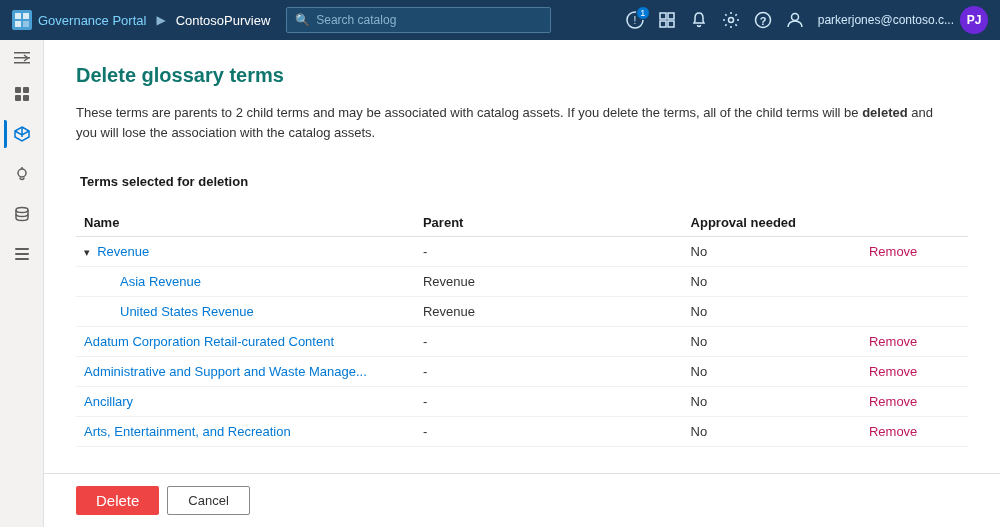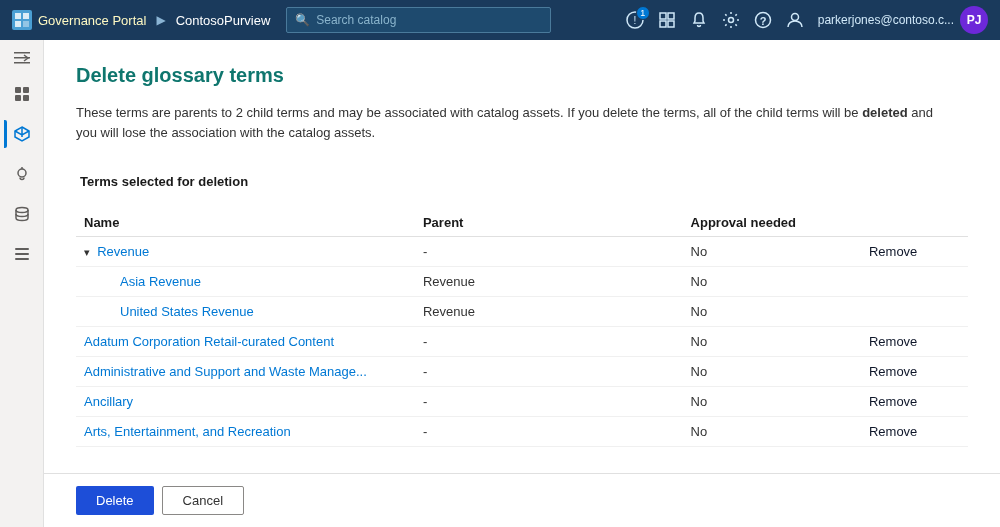--- a/index.html
+++ b/index.html
@@ -27,21 +27,21 @@
       background: #4a9fd4;
       border-radius: 2px;
       display: flex; align-items: center; justify-content: center;
       color: #fff; font-size: 10px;
     }
     .nav-brand .breadcrumb-arrow {
       color: #8ab4d4;
       font-size: 12px;
       margin: 0 4px;
     }
-    .nav-brand .portal-name { color: #fef9c3; }
+    .nav-brand .portal-name { color: #7dd3fc; }
     .nav-brand .purview-name { color: #fff; font-weight: 500; }
 
     .search-bar {
       margin-left: 16px;
       flex: 0 0 265px;
       height: 26px;
       border: 1px solid #4a7a9b;
       background: #1e4a6e;
       border-radius: 2px;
       display: flex;
@@ -191,39 +191,39 @@
       font-size: 13px;
       color: #333;
       border-bottom: 1px solid #f0f0f0;
     }
     .terms-table .col-name { width: 38%; }
     .terms-table .col-parent { width: 30%; }
     .terms-table .col-approval { width: 20%; }
     .terms-table .col-action { width: 12%; }
 
     .term-link { color: #0078d4; cursor: pointer; text-decoration: none; }
-    .remove-link { color: #0f172a; cursor: pointer; text-decoration: none; }
+    .remove-link { color: #be185d; cursor: pointer; text-decoration: none; }
 
     .expand-icon { color: #333; font-size: 11px; margin-right: 4px; }
 
     
     .footer {
       border-top: 1px solid #e0e0e0;
       padding: 12px 32px;
       display: flex;
       gap: 8px;
       background: #fff;
       flex-shrink: 0;
     }
     .btn-delete {
-      background: #1d4ed8;
+      background: #ef4444;
       color: #fff;
       border: none;
       padding: 6px 20px;
-      font-size: 13px;
+      font-size: 15px;
       cursor: pointer;
       border-radius: 2px;
       font-weight: 500;
     }
     .btn-cancel {
       background: #fff;
       color: #333;
       border: 1px solid #8a8886;
       padding: 6px 20px;
       font-size: 13px;

